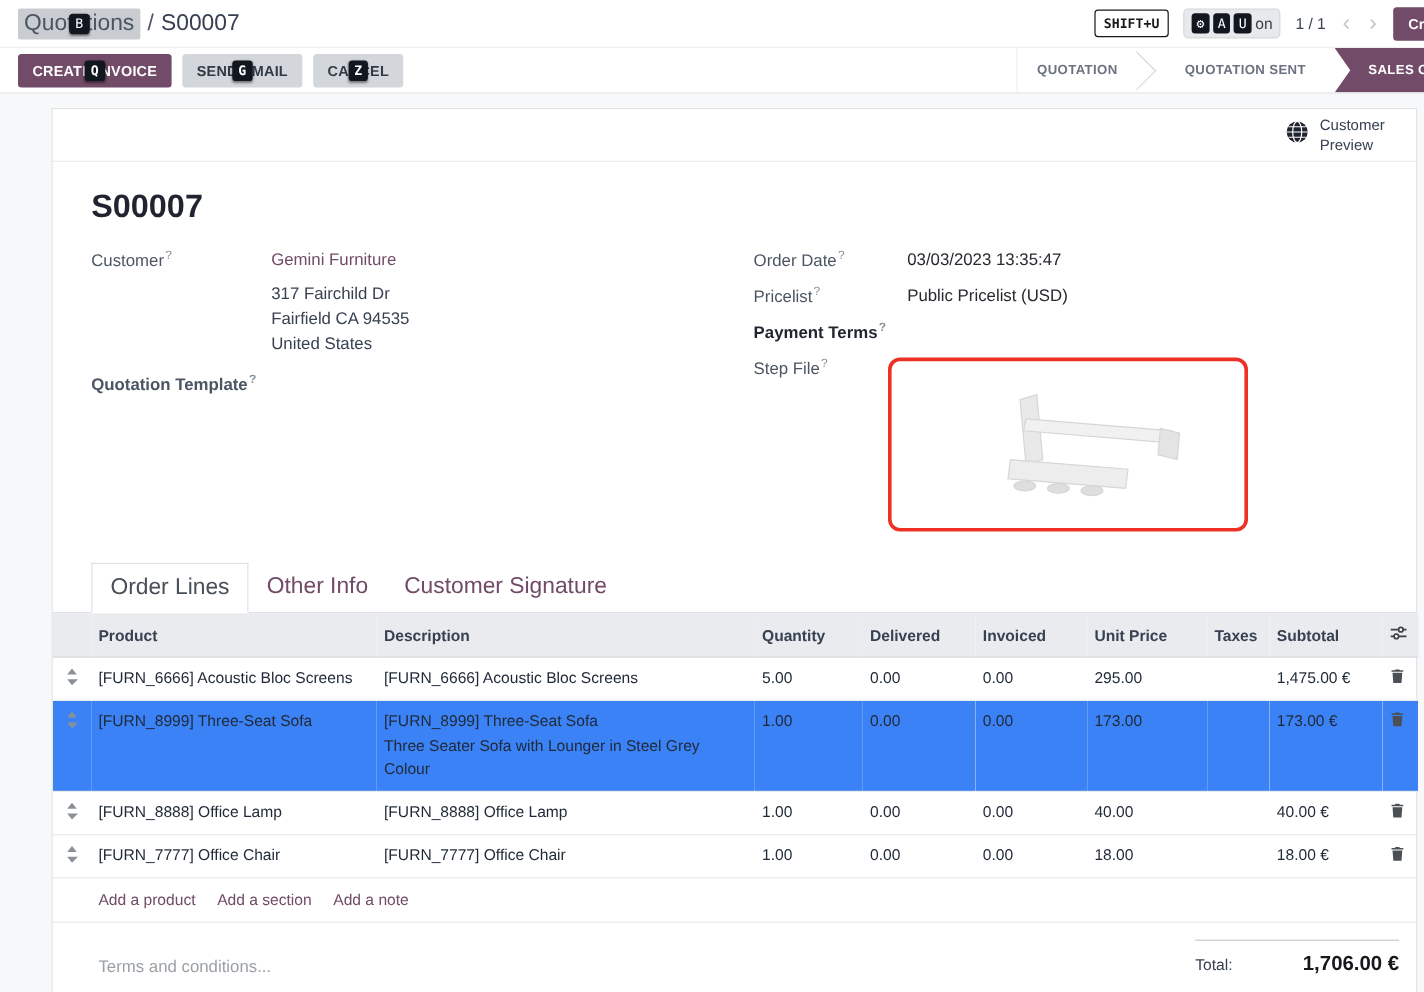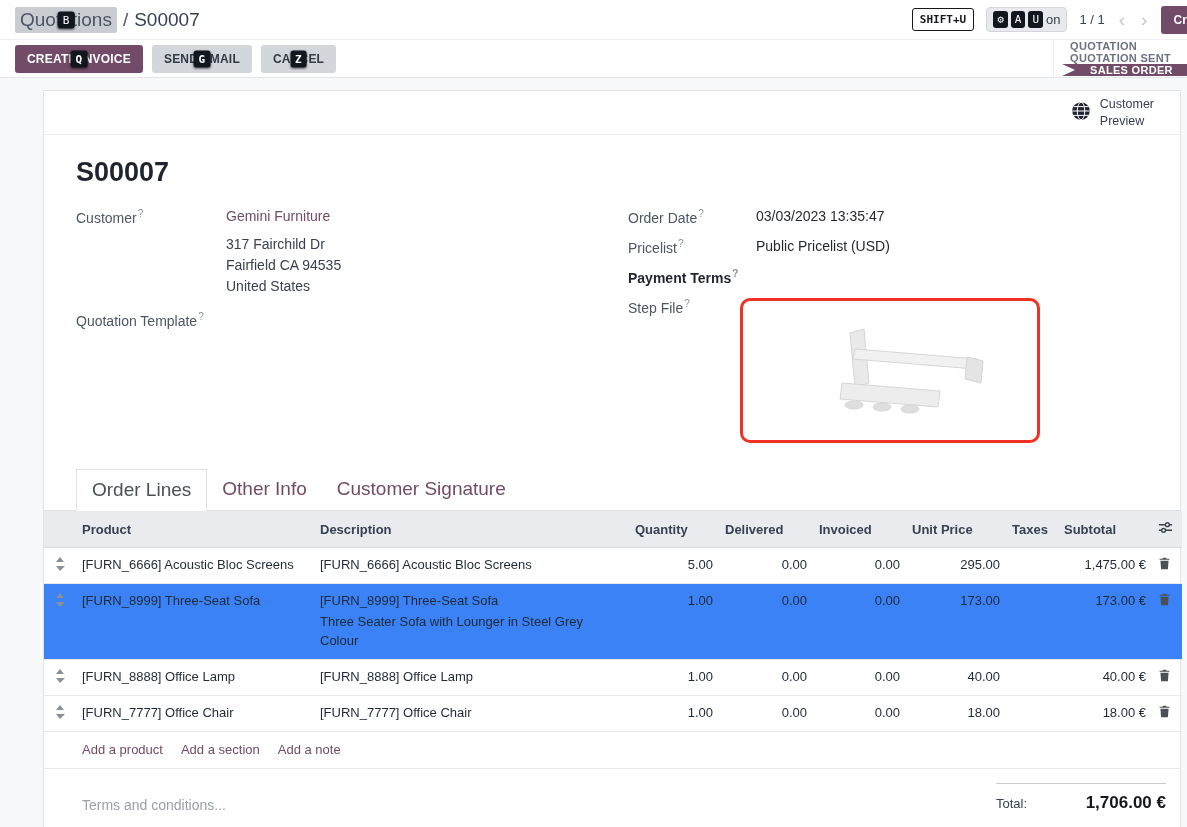--- a/index.html
+++ b/index.html
@@ -47,21 +47,21 @@
     height: 38px; background: #fff; display: flex; align-items: stretch;
     border-bottom: 1px solid #e3e5e8; padding-left: 15px;
   }
   .left-buttons { display: flex; align-items: center; gap: 9px; }
   .btn {
     position: relative; font-family: inherit; font-size: 12px; font-weight: 700;
     letter-spacing: .2px; padding: 7px 12px; border-radius: 3px; border: none; cursor: pointer;
   }
   .btn-primary { background: #714B67; color: #fff; }
   .btn-secondary { background: #d3d6da; color: #323a46; }
-  .statusbar { margin-left: auto; display: flex; align-items: stretch; border-left: 1px solid #eceef0; flex-shrink: 0; flex-direction: column; }
+  .statusbar { margin-left: auto; display: flex; align-items: stretch; border-left: 1px solid #eceef0; flex-shrink: 0; }
   .step {
     display: flex; align-items: center; padding: 0 16px; font-size: 11px;
     font-weight: 700; color: #6b7280; letter-spacing: .3px; cursor: pointer; white-space: nowrap;
   }
   .chev-sep { width: 24px; position: relative; overflow: hidden; }
   .chev-sep::before {
     content: ""; position: absolute; top: 50%; left: -16px; width: 26px; height: 26px;
     border-top: 1px solid #d5d8db; border-right: 1px solid #d5d8db;
     transform: translateY(-50%) rotate(45deg);
   }
@@ -87,21 +87,21 @@
   .col-right { flex: 1; }
   .frow { display: flex; align-items: flex-start; margin-bottom: 9px; min-height: 21px; }
   .frow.tight { margin-bottom: 5px; }
   .flabel { width: 150px; font-size: 14px; color: #4b5563; flex-shrink: 0; }
   .col-right .flabel { width: 128px; }
   .flabel.bold { color: #1f2430; font-weight: 700; }
   sup.help { font-size: 10px; color: #8a9097; margin-left: 1px; }
   .fvalue { font-size: 14px; color: #26292e; }
   .link { color: #714B67; cursor: pointer; text-decoration: none; }
   .addr { margin-left: 150px; font-size: 14px; color: #374151; line-height: 21px; margin-bottom: 14px; }
-  .tpl-row { margin-top: 14px; }
+  .tpl-row { margin-top: 14px; font-weight: bold; }
   .step-file-row { display: flex; align-items: flex-start; margin-top: 6px; }
   .step-file-box {
     width: 300px; height: 145px; border: 3px solid #ee3124; border-radius: 10px;
     margin-left: -16px; background: #fff; display: flex; align-items: center; justify-content: center;
     cursor: pointer;
   }
   
   .tabs { display: flex; margin: 26px 0 0 32px; border-bottom: 1px solid #dee2e6; margin-right: 0; padding-right: 0; }
   .tabs { margin-left: 0; padding-left: 32px; }
   .tab { padding: 9px 15px; font-size: 19px; color: #714B67; cursor: pointer; }
@@ -112,21 +112,21 @@
   
   table.olines { width: 100%; border-collapse: collapse; table-layout: fixed; }
   table.olines th {
     background: #e9ebee; font-size: 13px; font-weight: 700; color: #374151;
     text-align: left; padding: 9px 6px; border-bottom: 1px solid #d8dbde; white-space: nowrap;
   }
   table.olines td {
     font-size: 13px; color: #1f2937; padding: 9px 6px; border-bottom: 1px solid #e8eaec;
     vertical-align: top; overflow: hidden;
   }
-  th.num, td.num { text-align: right; }
+  th.num, td.num { text-align: left; }
   td.hl { color: #2563eb; }
   .c-handle { text-align: center !important; }
   .desc2 { margin-top: 4px; line-height: 19px; }
   .drag { cursor: grab; display: inline-block; }
   .trash { cursor: pointer; display: inline-block; }
   .row2 { background: #3b82f6; }
   
   .add-links { padding: 10px 0 11px 38px; border-bottom: 1px solid #e8eaec; display: flex; gap: 18px; font-size: 13px; }
   .sheet-bottom { display: flex; justify-content: space-between; align-items: flex-start; padding: 14px 14px 30px 38px; }
   .terms { color: #9aa0a6; font-size: 14px; padding-top: 14px; cursor: text; }

